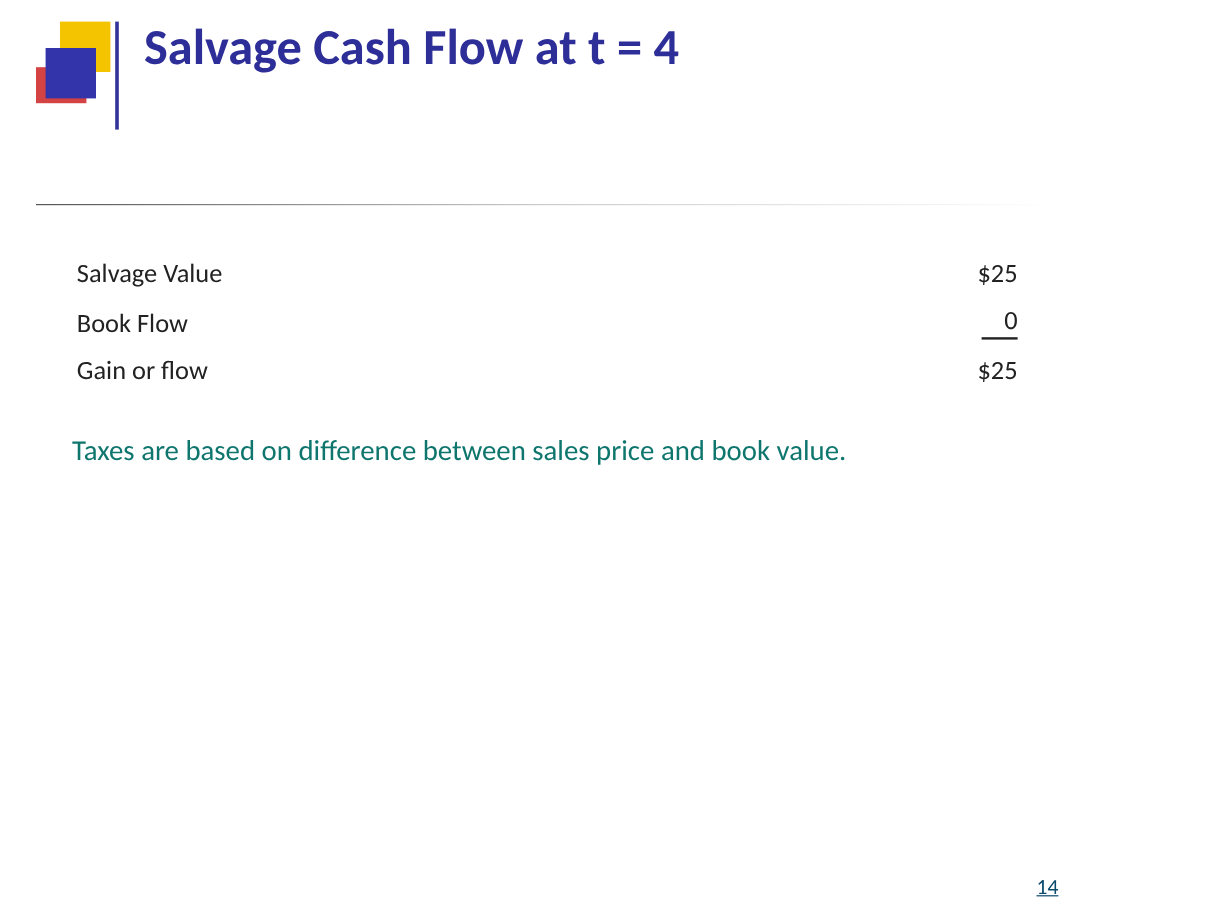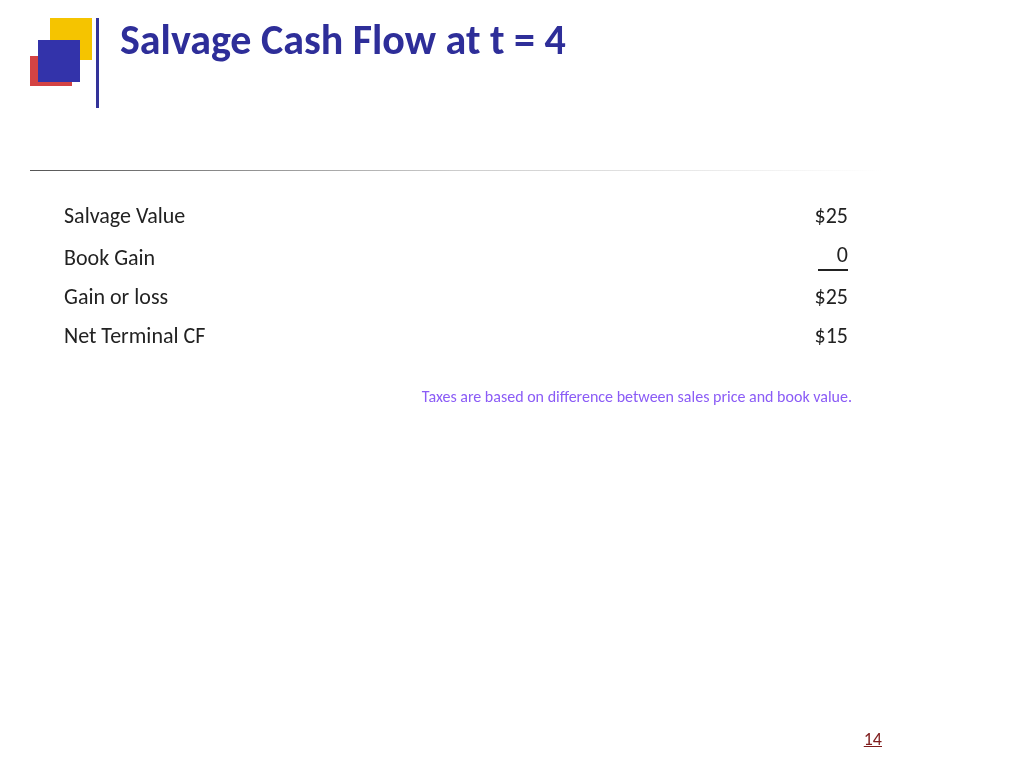--- a/index.html
+++ b/index.html
@@ -94,21 +94,21 @@
       top: 170px;
       left: 30px;
       right: 30px;
       height: 1px;
       background: linear-gradient(to right, #555, #ccc, #fff);
     }
 
     
     .content {
       position: absolute;
-      top: 196px;
+      top: 208px;
       left: 60px;
       right: 60px;
     }
 
     
     .data-table {
       width: 100%;
       border-collapse: collapse;
       margin-bottom: 30px;
     }
@@ -133,37 +133,36 @@
     .underlined {
       border-bottom: 2px solid #222;
       padding-bottom: 1px;
       display: inline-block;
       min-width: 30px;
       text-align: right;
     }
 
     
     .notes {
-      font-size: 16px;
-      color: #8b5cf6;
+      font-size: 24px;
+      color: #0f766e;
       line-height: 1.5;
-      text-align: right;
     }
 
     .notes p {
       margin-bottom: 16px;
     }
 
     
     .page-number {
       position: absolute;
       bottom: 18px;
       right: 30px;
       font-size: 18px;
-      color: #7f1d1d;
+      color: #0c4a6e;
       text-decoration: underline;
     }
   </style>
 </head>
 <body>
 
 <div class="slide">
 
   <div class="logo-decoration">
     <div class="square-yellow"></div>
@@ -180,30 +179,26 @@
 
   <div class="content">
 
     <table class="data-table">
       <tbody>
         <tr>
           <td class="label-col">Salvage Value</td>
           <td class="value-col">$25</td>
         </tr>
         <tr>
-          <td class="label-col">Book Gain</td>
+          <td class="label-col">Book Flow</td>
           <td class="value-col"><span class="underlined">&nbsp;0</span></td>
         </tr>
         <tr>
-          <td class="label-col">Gain or loss</td>
+          <td class="label-col">Gain or flow</td>
           <td class="value-col">$25</td>
-        </tr>
-        <tr>
-          <td class="label-col">Net Terminal CF</td>
-          <td class="value-col">$15</td>
         </tr>
       </tbody>
     </table>
 
     <div class="notes">
       <p>Taxes are based on difference between sales price and book value.</p>
     </div>
 
   </div>
 

